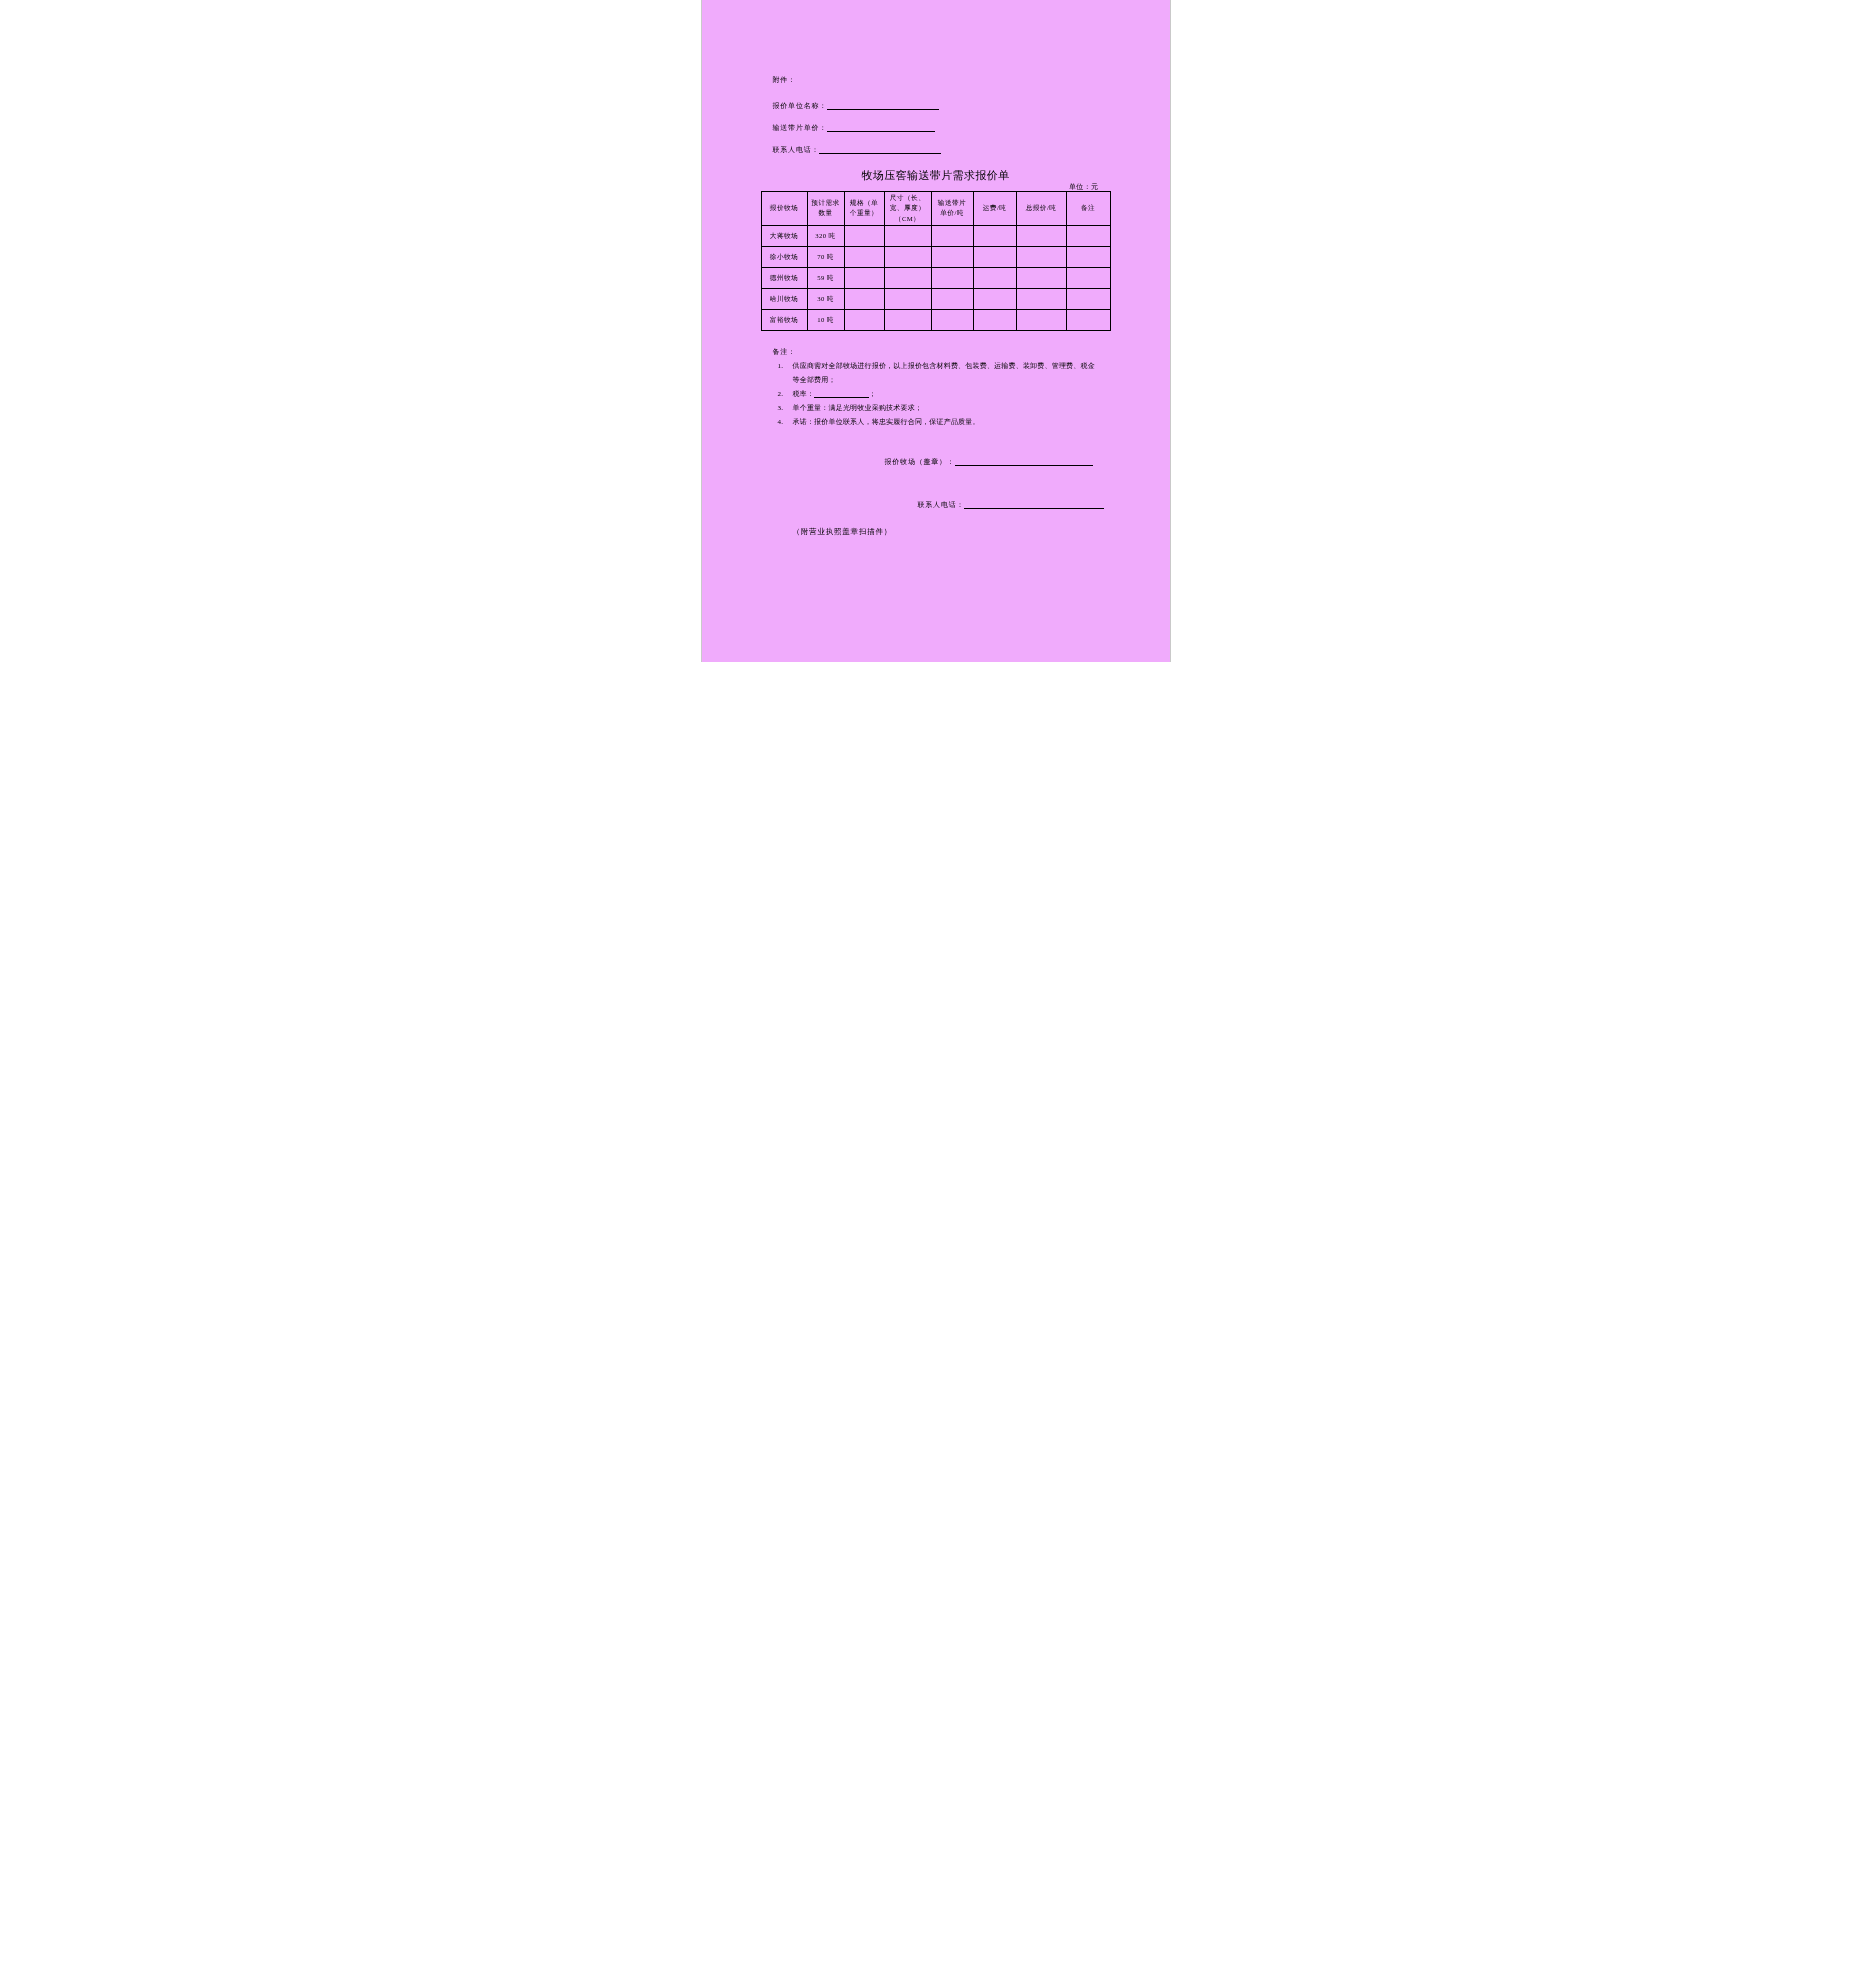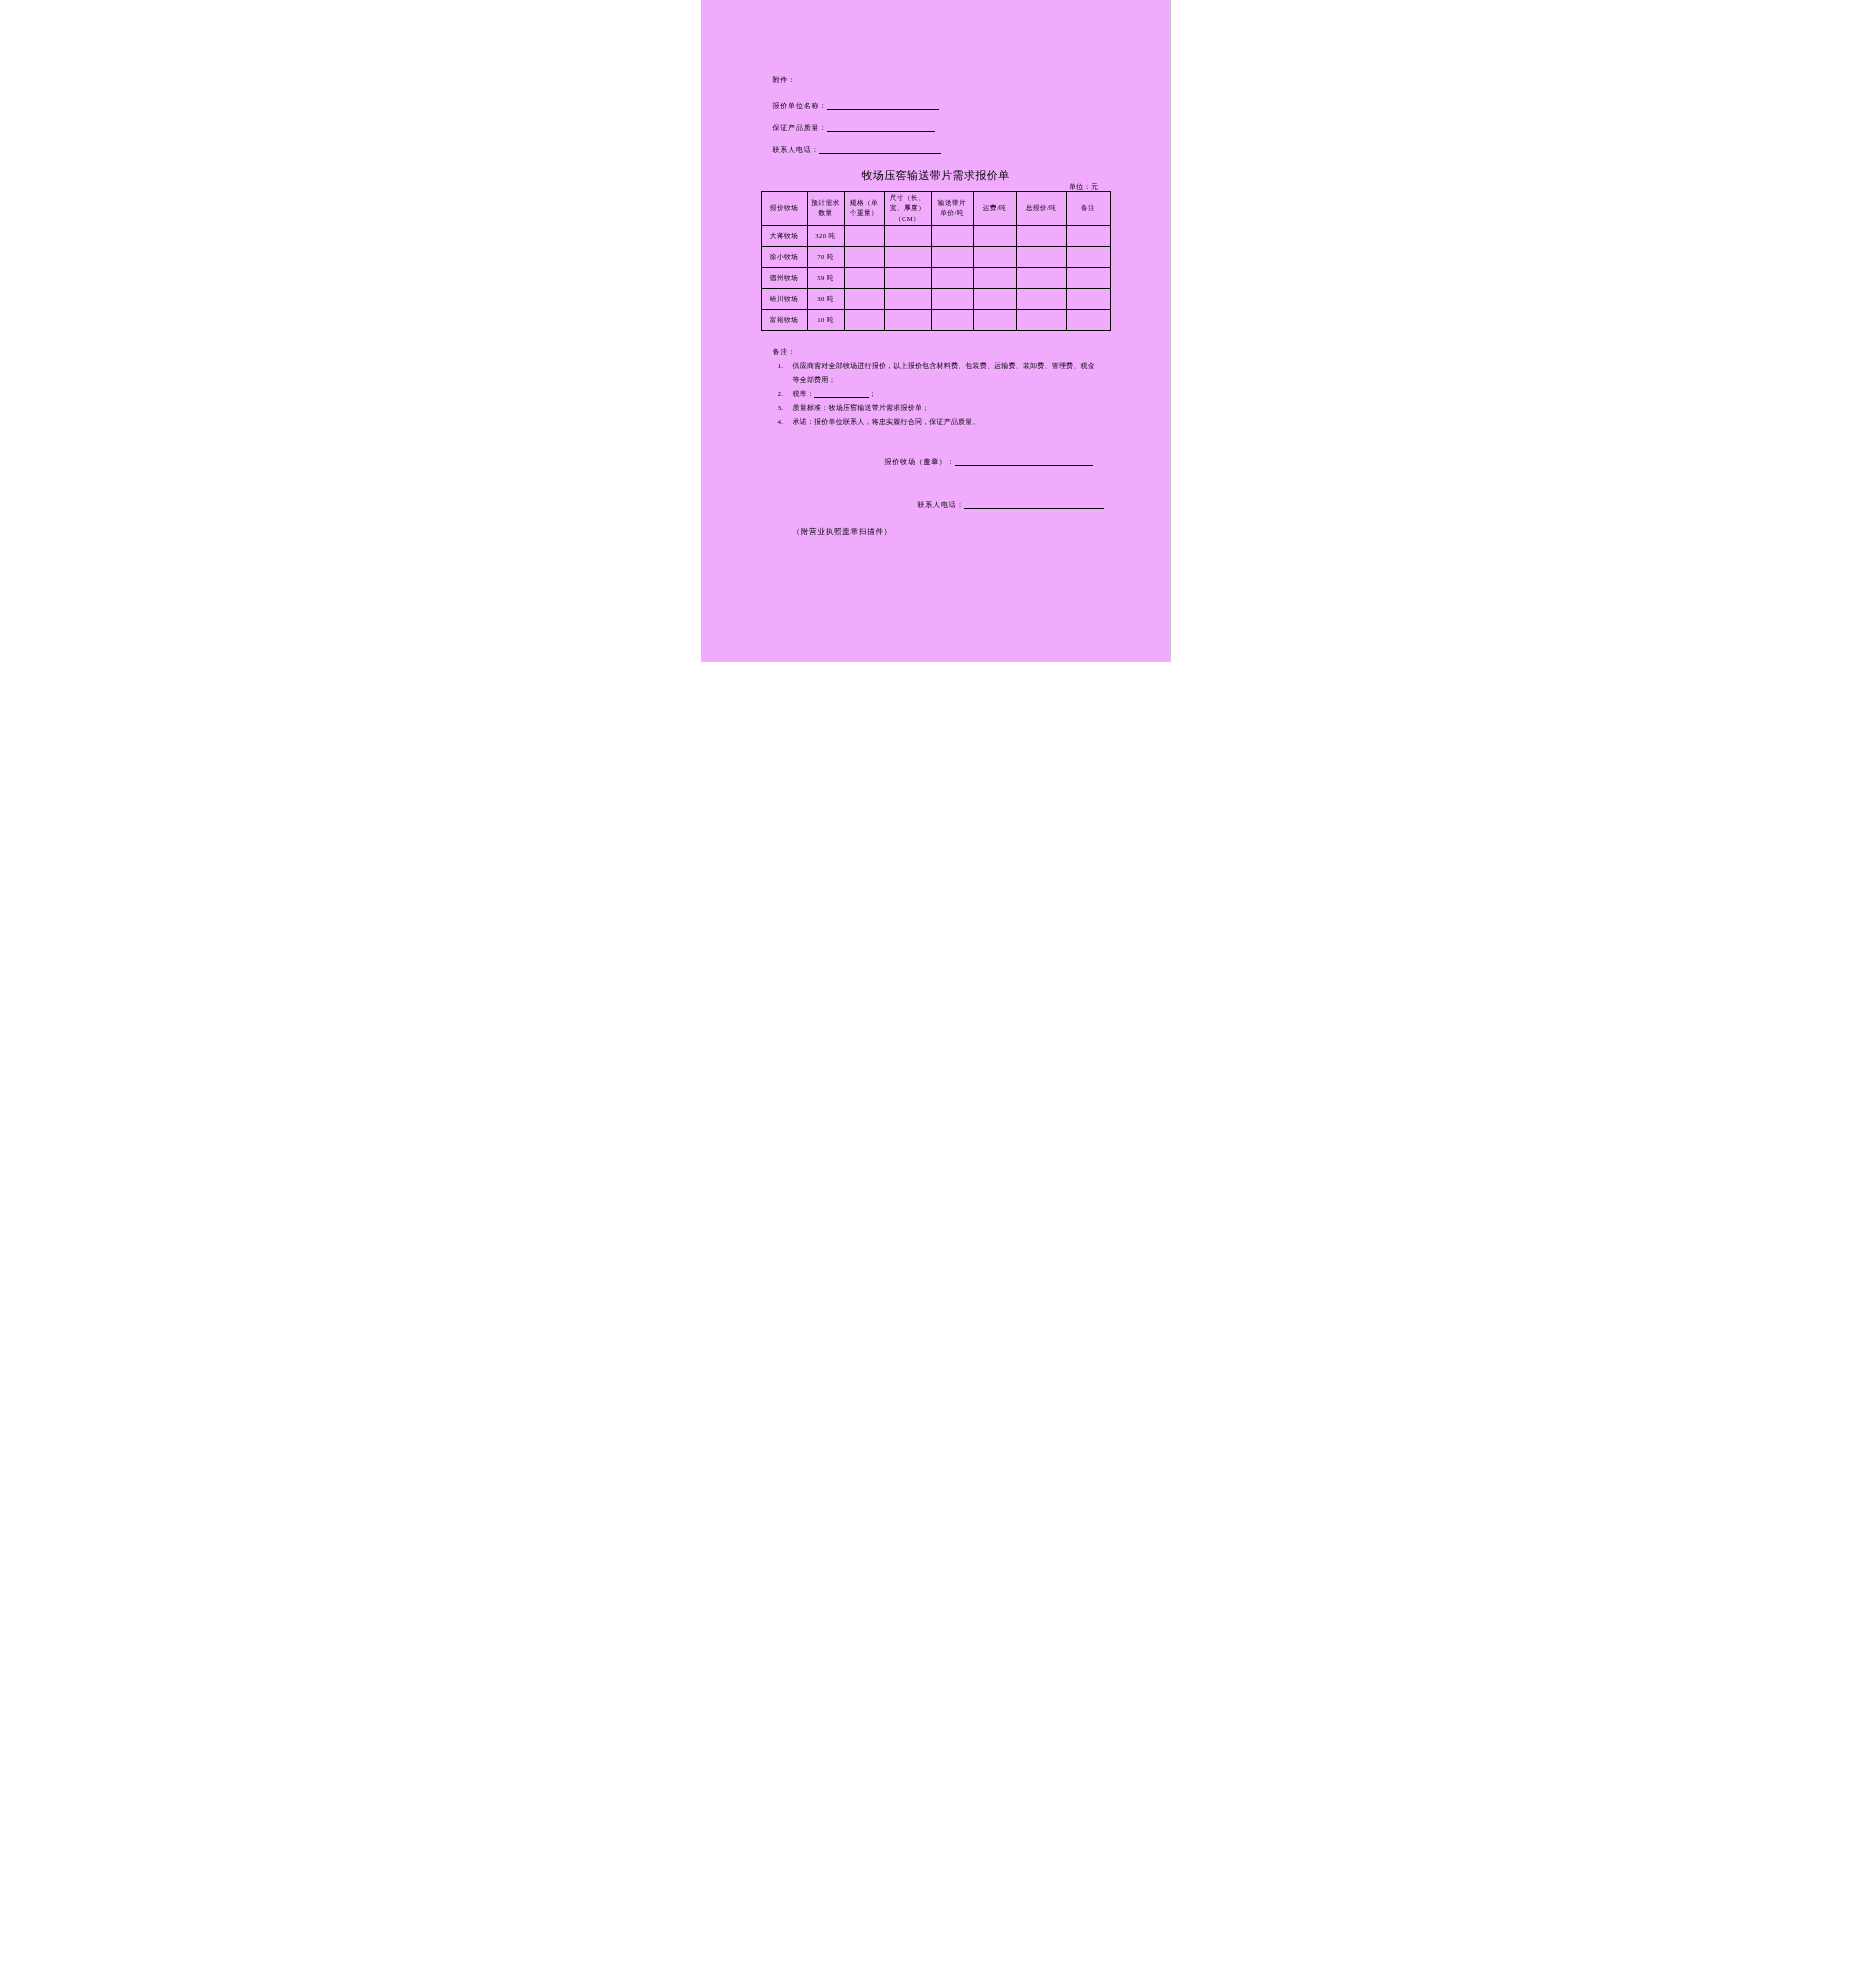--- a/index.html
+++ b/index.html
@@ -62,21 +62,21 @@
 
 <div class="page">
 
   <div class="abs lbl" style="left:71px;top:75px;">附件：</div>
 
   <div class="abs lbl" style="left:71px;top:101px;">
     <span>报价单位名称：</span><span class="blank" style="width:112px;"></span>
   </div>
 
   <div class="abs lbl" style="left:71px;top:123px;">
-    <span>保证产品质量：</span><span class="blank" style="width:108px;"></span>
+    <span>输送带片单价：</span><span class="blank" style="width:108px;"></span>
   </div>
 
   <div class="abs lbl" style="left:71px;top:145px;">
     <span>联系人电话：</span><span class="blank" style="width:122px;"></span>
   </div>
 
   <div class="abs doc-title" style="top:168px;">牧场压窖输送带片需求报价单</div>
 
   <div class="abs unit-note" style="right:71px;top:182px;">单位：元</div>
 
@@ -163,21 +163,21 @@
     <div class="note-item">
       <span class="note-num">1.</span>
       <span class="note-text">供应商需对全部牧场进行报价，以上报价包含材料费、包装费、运输费、装卸费、管理费、税金等全部费用；</span>
     </div>
     <div class="note-item">
       <span class="note-num">2.</span>
       <span class="note-text"><span>税率：</span><span class="blank" style="width:55px;"></span><span>；</span></span>
     </div>
     <div class="note-item">
       <span class="note-num">3.</span>
-      <span class="note-text">质量标准：牧场压窖输送带片需求报价单；</span>
+      <span class="note-text">单个重量：满足光明牧业采购技术要求；</span>
     </div>
     <div class="note-item">
       <span class="note-num">4.</span>
       <span class="note-text">承诺：报价单位联系人，将忠实履行合同，保证产品质量。</span>
     </div>
   </div>
 
   <div class="abs sig-label" style="left:183px;top:457px;">
     <span>报价牧场（盖章）：</span><span class="blank" style="width:138px;"></span>
   </div>

